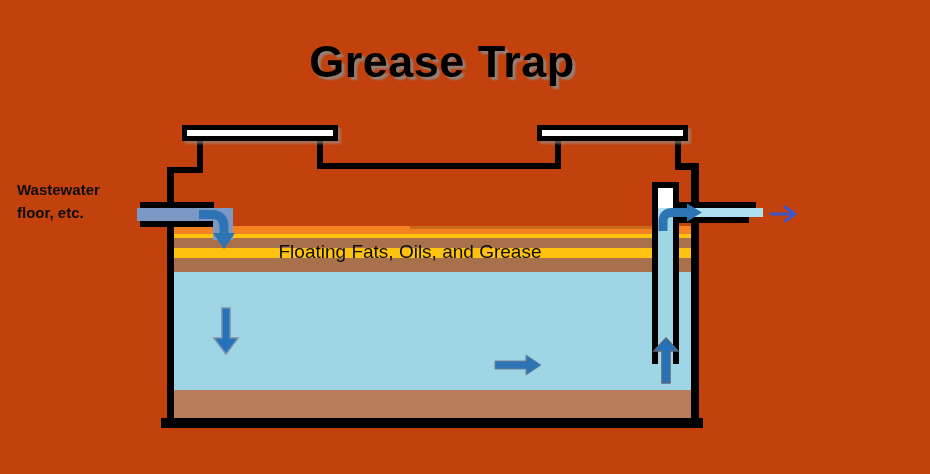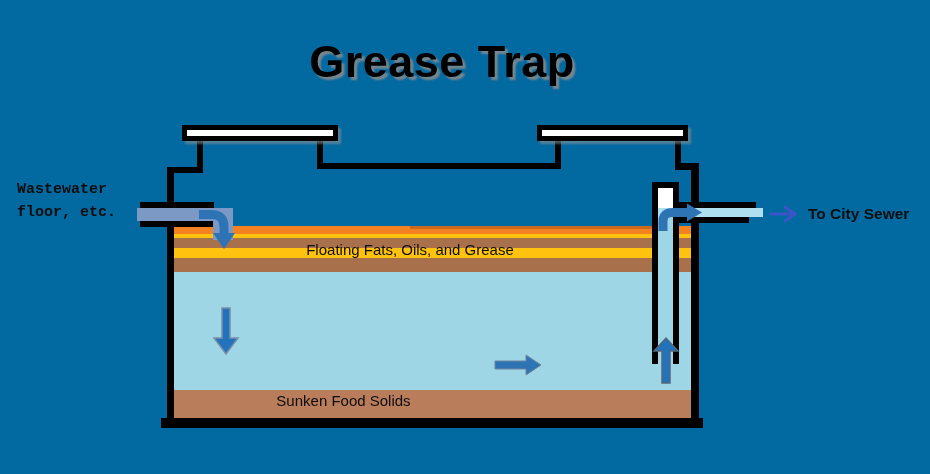--- a/index.html
+++ b/index.html
@@ -1,29 +1,29 @@
 <!DOCTYPE html>
 <html><head>
 <meta charset="utf-8">
 <style>
   html,body{margin:0;padding:0;background:#fff;}
-  #canvas{position:relative;width:930px;height:474px;background:#0369a1;overflow:hidden;
+  #canvas{position:relative;width:930px;height:474px;background:#c2410c;overflow:hidden;
           font-family:"Liberation Sans",sans-serif;}
   .abs{position:absolute;}
   .blk{position:absolute;background:#000;}
   
   #title{left:0;top:36px;width:884px;text-align:center;font-size:45px;font-weight:bold;color:#000;
          text-shadow:3px 3px 2px rgba(140,140,140,.85);letter-spacing:.5px;z-index:7;}
   
   .lid{position:absolute;background:#fff;border:5px solid #000;box-sizing:border-box;
        box-shadow:3px 3px 2px rgba(150,150,150,.55);z-index:2;}
   
   .stripe{position:absolute;left:174px;width:517px;z-index:1;}
   .lbl{position:absolute;color:#0d0d0d;z-index:5;white-space:nowrap;}
-  .layer-lbl{font-size:15px;text-align:center;}
+  .layer-lbl{font-size:19px;text-align:center;}
   .side-lbl{font-size:15px;font-weight:bold;line-height:22.5px;}
   svg{position:absolute;left:0;top:0;z-index:6;pointer-events:none;}
 </style>
 </head>
 <body>
 
 <div id="canvas">
 
   <div id="title" class="abs">Grease Trap</div>
 
@@ -43,43 +43,41 @@
   <div class="stripe" style="top:226px;height:8px;background:#F58220;"></div>
   <div class="abs" style="left:410px;top:226px;width:245px;height:3px;background:#C96A1E;z-index:1;"></div>
   <div class="stripe" style="top:234px;height:4px;background:#FFC20E;"></div>
   <div class="stripe" style="top:238px;height:10px;background:#A9714B;"></div>
   <div class="stripe" style="top:248px;height:10px;background:#FFC20E;"></div>
   <div class="stripe" style="top:258px;height:14px;background:#A9714B;"></div>
   <div class="stripe" style="top:272px;height:118px;background:#9FD6E6;"></div>
   <div class="stripe" style="top:390px;height:28px;background:#B97D5C;"></div>
 
   <div class="lbl layer-lbl" style="left:200px;top:241px;width:420px;">Floating Fats, Oils, and Grease</div>
-  <div class="lbl layer-lbl" style="left:231px;top:392px;width:225px;">Sunken Food Solids</div>
 
   <div class="blk" style="left:652px;top:182px;width:27px;height:6px;z-index:3;"></div>
   <div class="abs" style="left:658px;top:188px;width:15px;height:20px;background:#fff;z-index:3;"></div>
   <div class="abs" style="left:658px;top:208px;width:15px;height:156px;background:#9FD6E6;z-index:3;"></div>
   <div class="blk" style="left:652px;top:182px;width:6px;height:182px;z-index:4;"></div>
   <div class="blk" style="left:673px;top:182px;width:6px;height:21px;z-index:4;"></div>
   <div class="blk" style="left:673px;top:217px;width:6px;height:147px;z-index:4;"></div>
 
   <div class="blk" style="left:673px;top:202px;width:83px;height:6px;z-index:4;"></div>
   <div class="blk" style="left:673px;top:217px;width:76px;height:6px;z-index:4;"></div>
   <div class="abs" style="left:658px;top:208px;width:105px;height:9px;background:#AEE0F0;z-index:5;"></div>
 
   <div class="blk" style="left:140px;top:202px;width:74px;height:6px;z-index:4;"></div>
   <div class="blk" style="left:140px;top:221px;width:74px;height:6px;z-index:4;"></div>
   <div class="abs" style="left:137px;top:208px;width:96px;height:13px;background:#7C99C6;z-index:5;"></div>
   <div class="abs" style="left:213px;top:208px;width:20px;height:32px;background:#7C99C6;z-index:5;"></div>
 
-  <div class="lbl side-lbl" style="left:17px;top:179px;z-index:5;font-family:Liberation Mono, monospace;">
+  <div class="lbl side-lbl" style="left:17px;top:179px;z-index:5;">
     <div>Wastewater</div>
     <div>floor, etc.</div>
   </div>
-  <div class="lbl side-lbl" style="left:808px;top:203px;font-size:15.5px;">To City Sewer</div>
 
   <svg width="930" height="474" viewBox="0 0 930 474">
 
     <g>
       <path d="M199,214.5 L212,214.5 Q224,214.5 224,227 L224,234" fill="none" stroke="#2E74B5" stroke-width="9"></path>
       <polygon points="213,233 235,233 224,249" fill="#2E74B5"></polygon>
     </g>
 
     <g>
       <path d="M663,231 L663,221 Q663,212.5 673,212.5 L687,212.5" fill="none" stroke="#2E74B5" stroke-width="9"></path>

